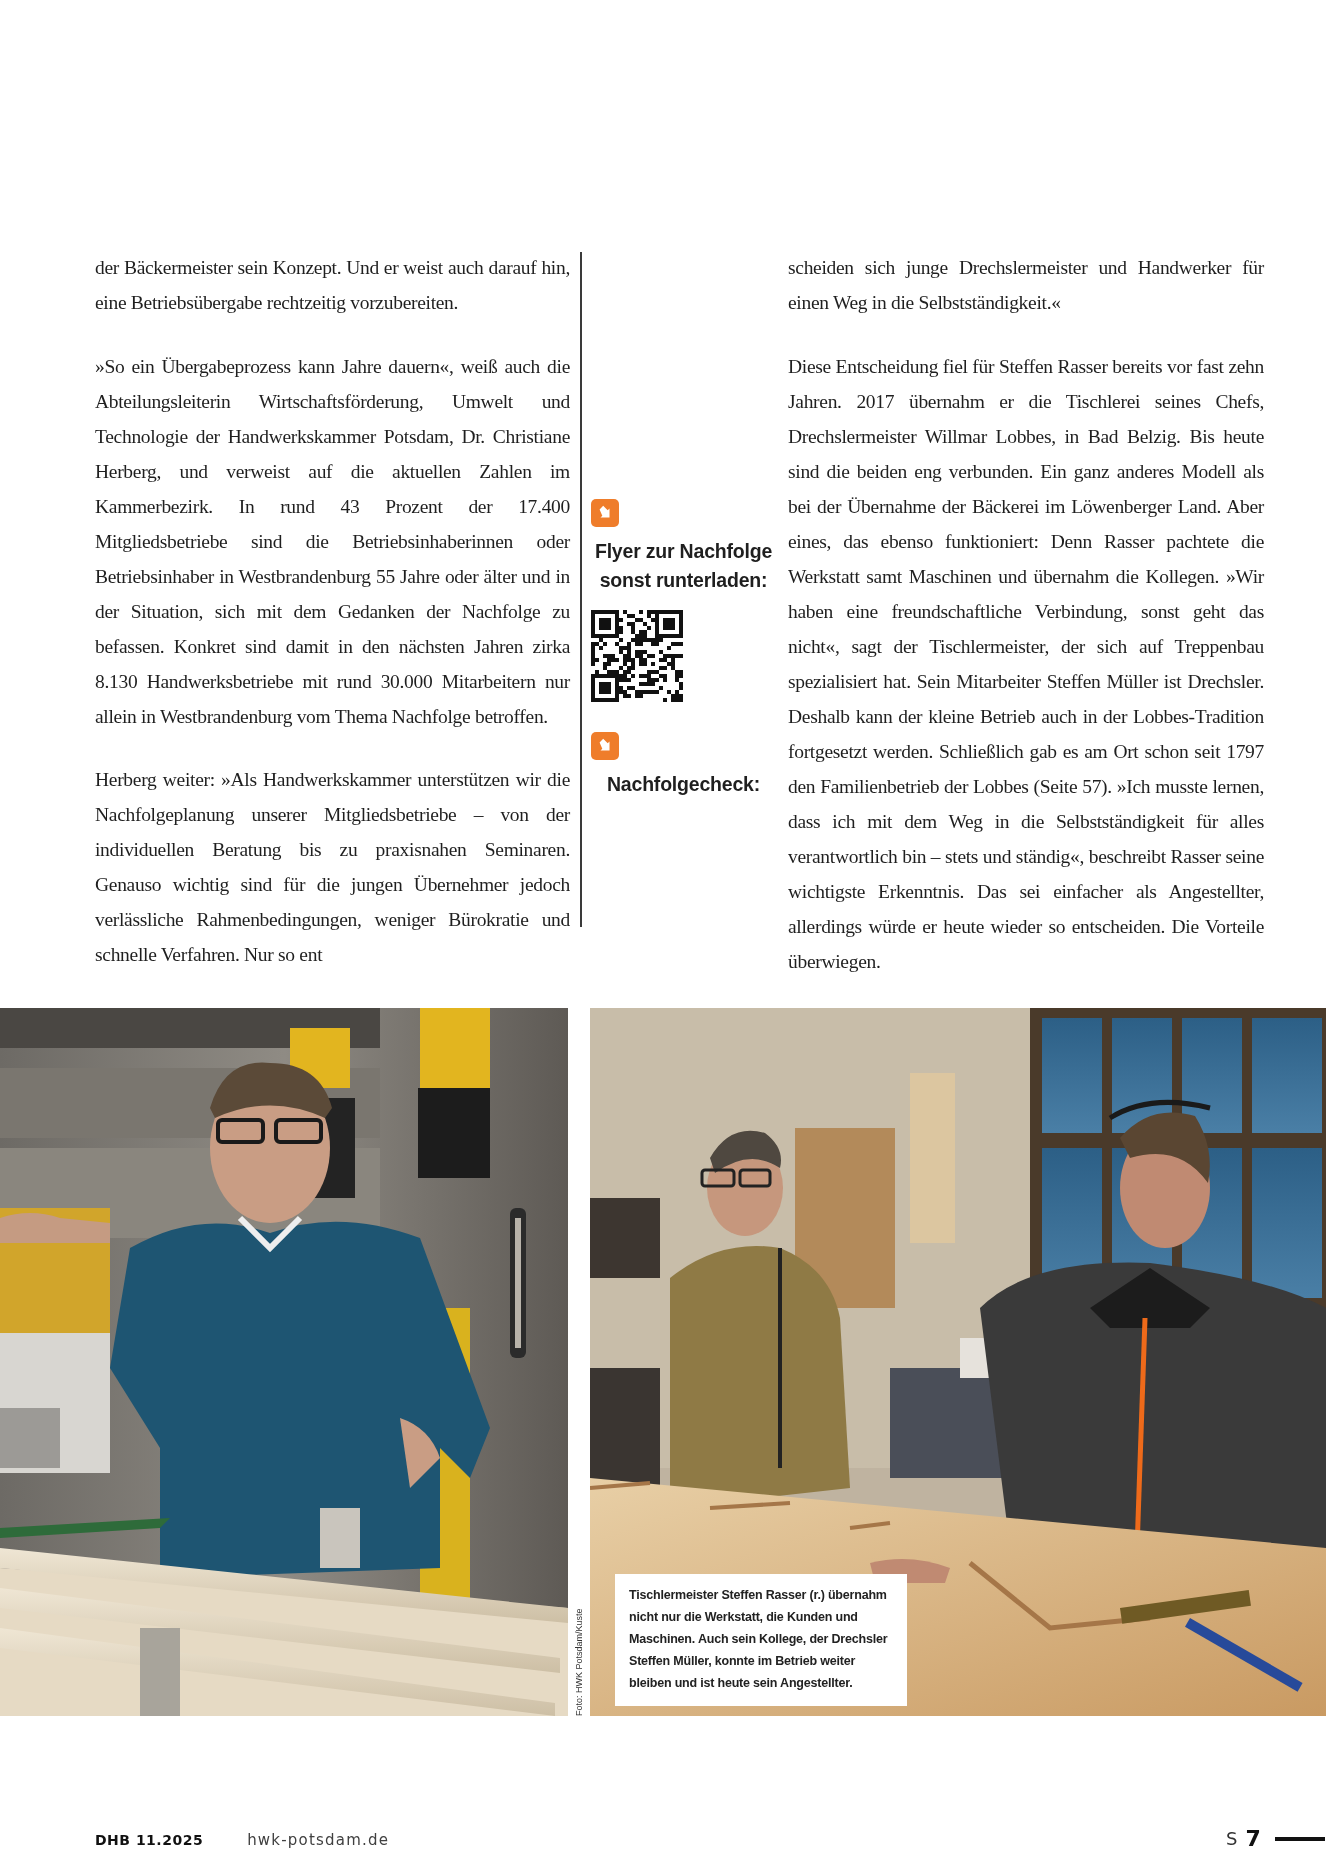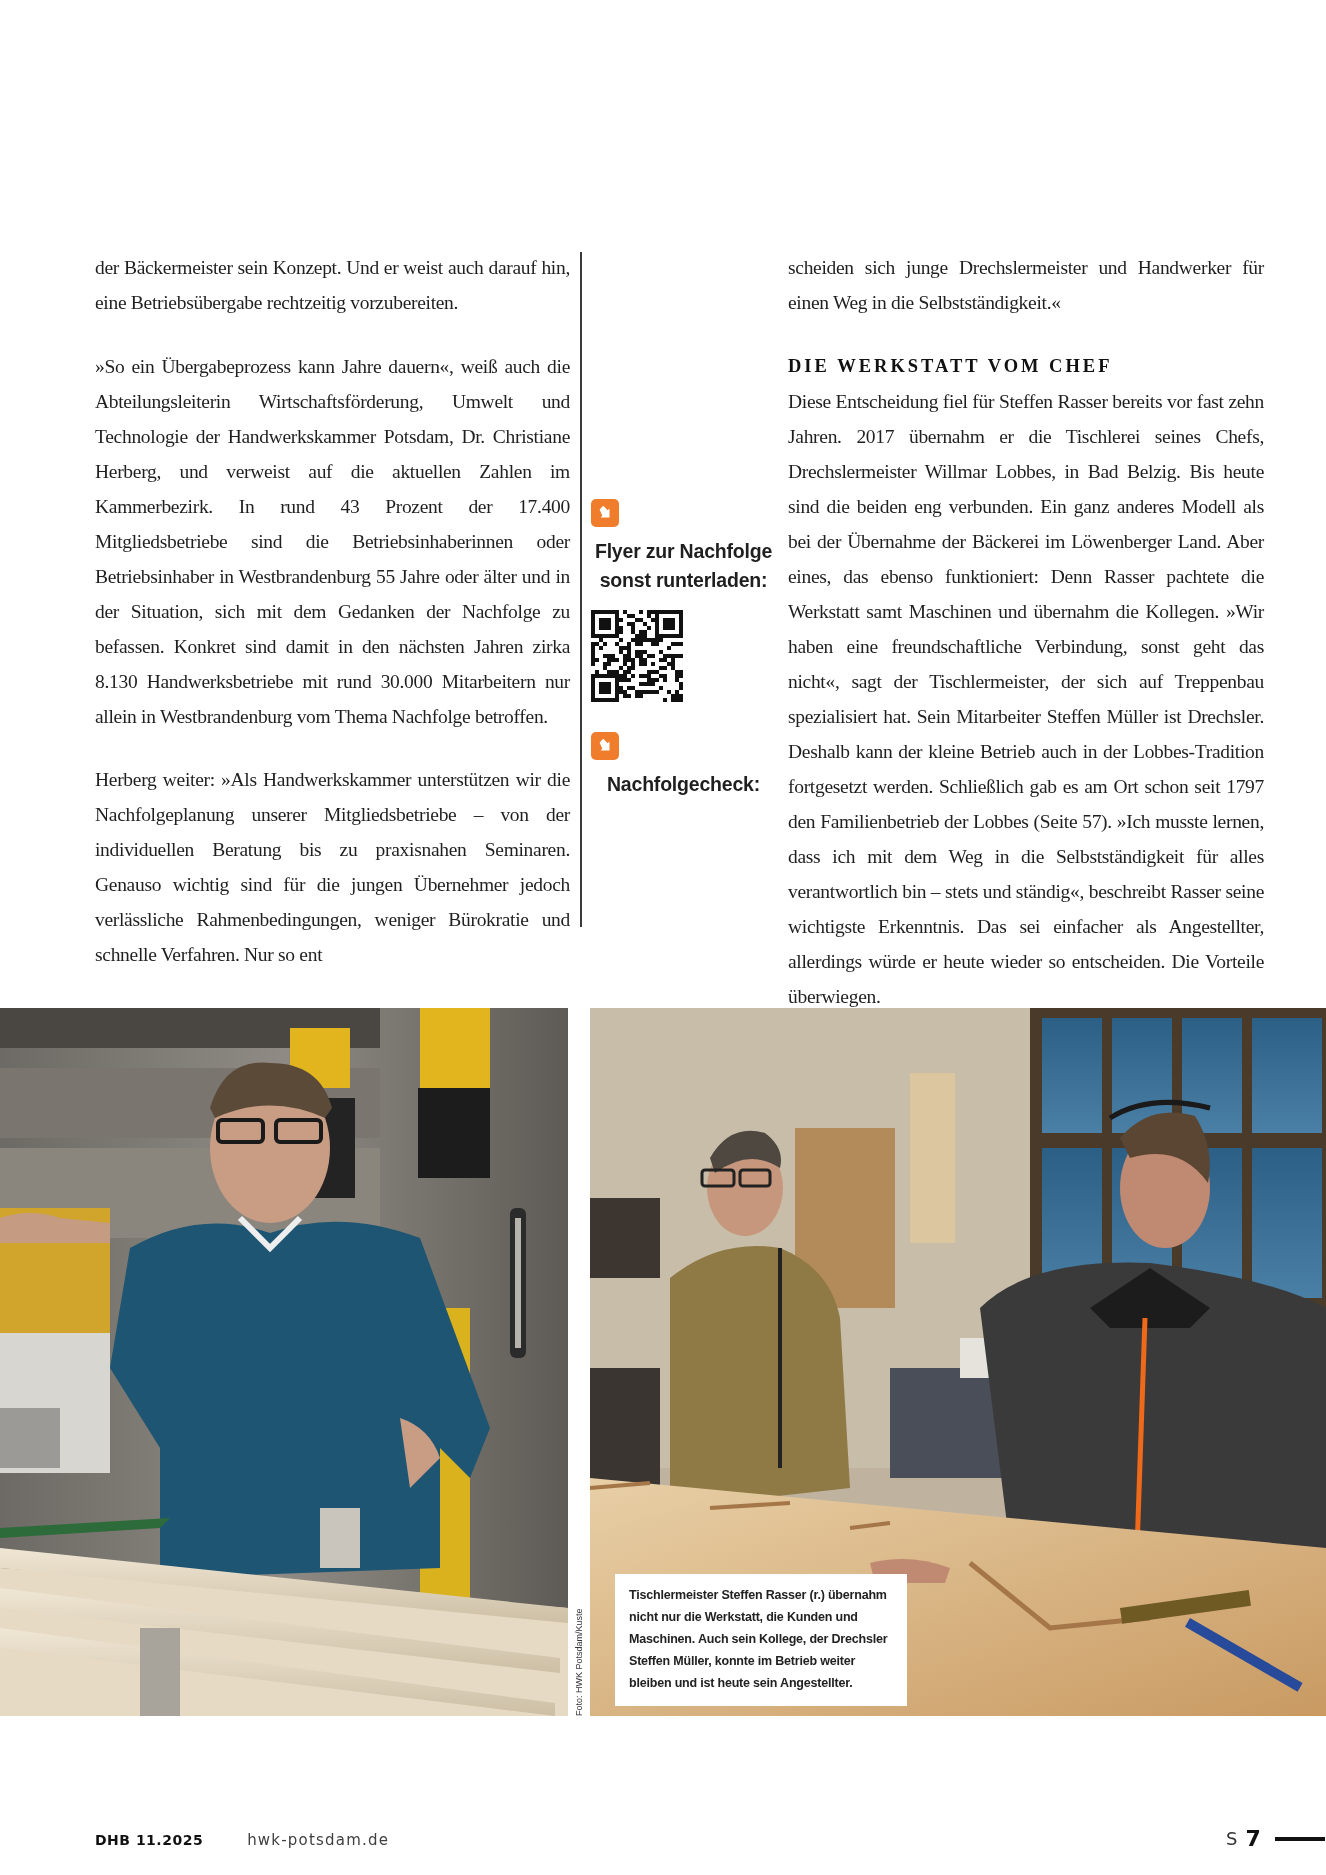--- a/index.html
+++ b/index.html
@@ -599,21 +599,20 @@
     <svg viewBox="0 0 20 20">
         <path d="M4 6 L8 2 L13 7 L15 5 L15 15 L5 15 L7 13 Z" fill="#fff"></path>
       </svg>
   </div>
   <div class="side-bold">Nachfolgecheck:</div>
 </div>
 
 <div id="col-right" class="col">
   <p>scheiden sich junge Drechslermeister und Handwerker für einen Weg in die Selbstständigkeit.«</p>
   <div class="gap"></div>
-  <div class="heading">DIE WERKSTATT VOM CHEF</div>
   <p>Diese Entscheidung fiel für Steffen Rasser bereits vor fast zehn Jahren. 2017 übernahm er die Tischlerei seines Chefs, Drechslermeister Willmar Lobbes, in Bad Belzig. Bis heute sind die beiden eng verbunden. Ein ganz anderes Modell als bei der Übernahme der Bäckerei im Löwenberger Land. Aber eines, das ebenso funktioniert: Denn Rasser pachtete die Werkstatt samt Maschinen und übernahm die Kollegen. »Wir haben eine freundschaftliche Verbindung, sonst geht das nicht«, sagt der Tischlermeister, der sich auf Treppenbau spezialisiert hat. Sein Mitarbeiter Steffen Müller ist Drechsler. Deshalb kann der kleine Betrieb auch in der Lobbes-Tradition fortgesetzt werden. Schließlich gab es am Ort schon seit 1797 den Familienbetrieb der Lobbes (Seite 57). »Ich musste lernen, dass ich mit dem Weg in die Selbstständigkeit für alles verantwortlich bin – stets und ständig«, beschreibt Rasser seine wichtigste Erkenntnis. Das sei einfacher als Angestellter, allerdings würde er heute wieder so entscheiden. Die Vorteile überwiegen.</p>
 </div>
 
 <div id="photo-left" class="photo" title="Bäckermeister in blauem Pullover vor Backofen">
   <svg width="568" height="708" viewBox="0 0 568 708" preserveAspectRatio="none">
     <defs>
       <linearGradient id="steel" x1="0" y1="0" x2="1" y2="0">
         <stop offset="0" stop-color="#6d6a65"></stop>
           <stop offset="0.5" stop-color="#8f8b84"></stop>
           <stop offset="1" stop-color="#5e5a55"></stop>

